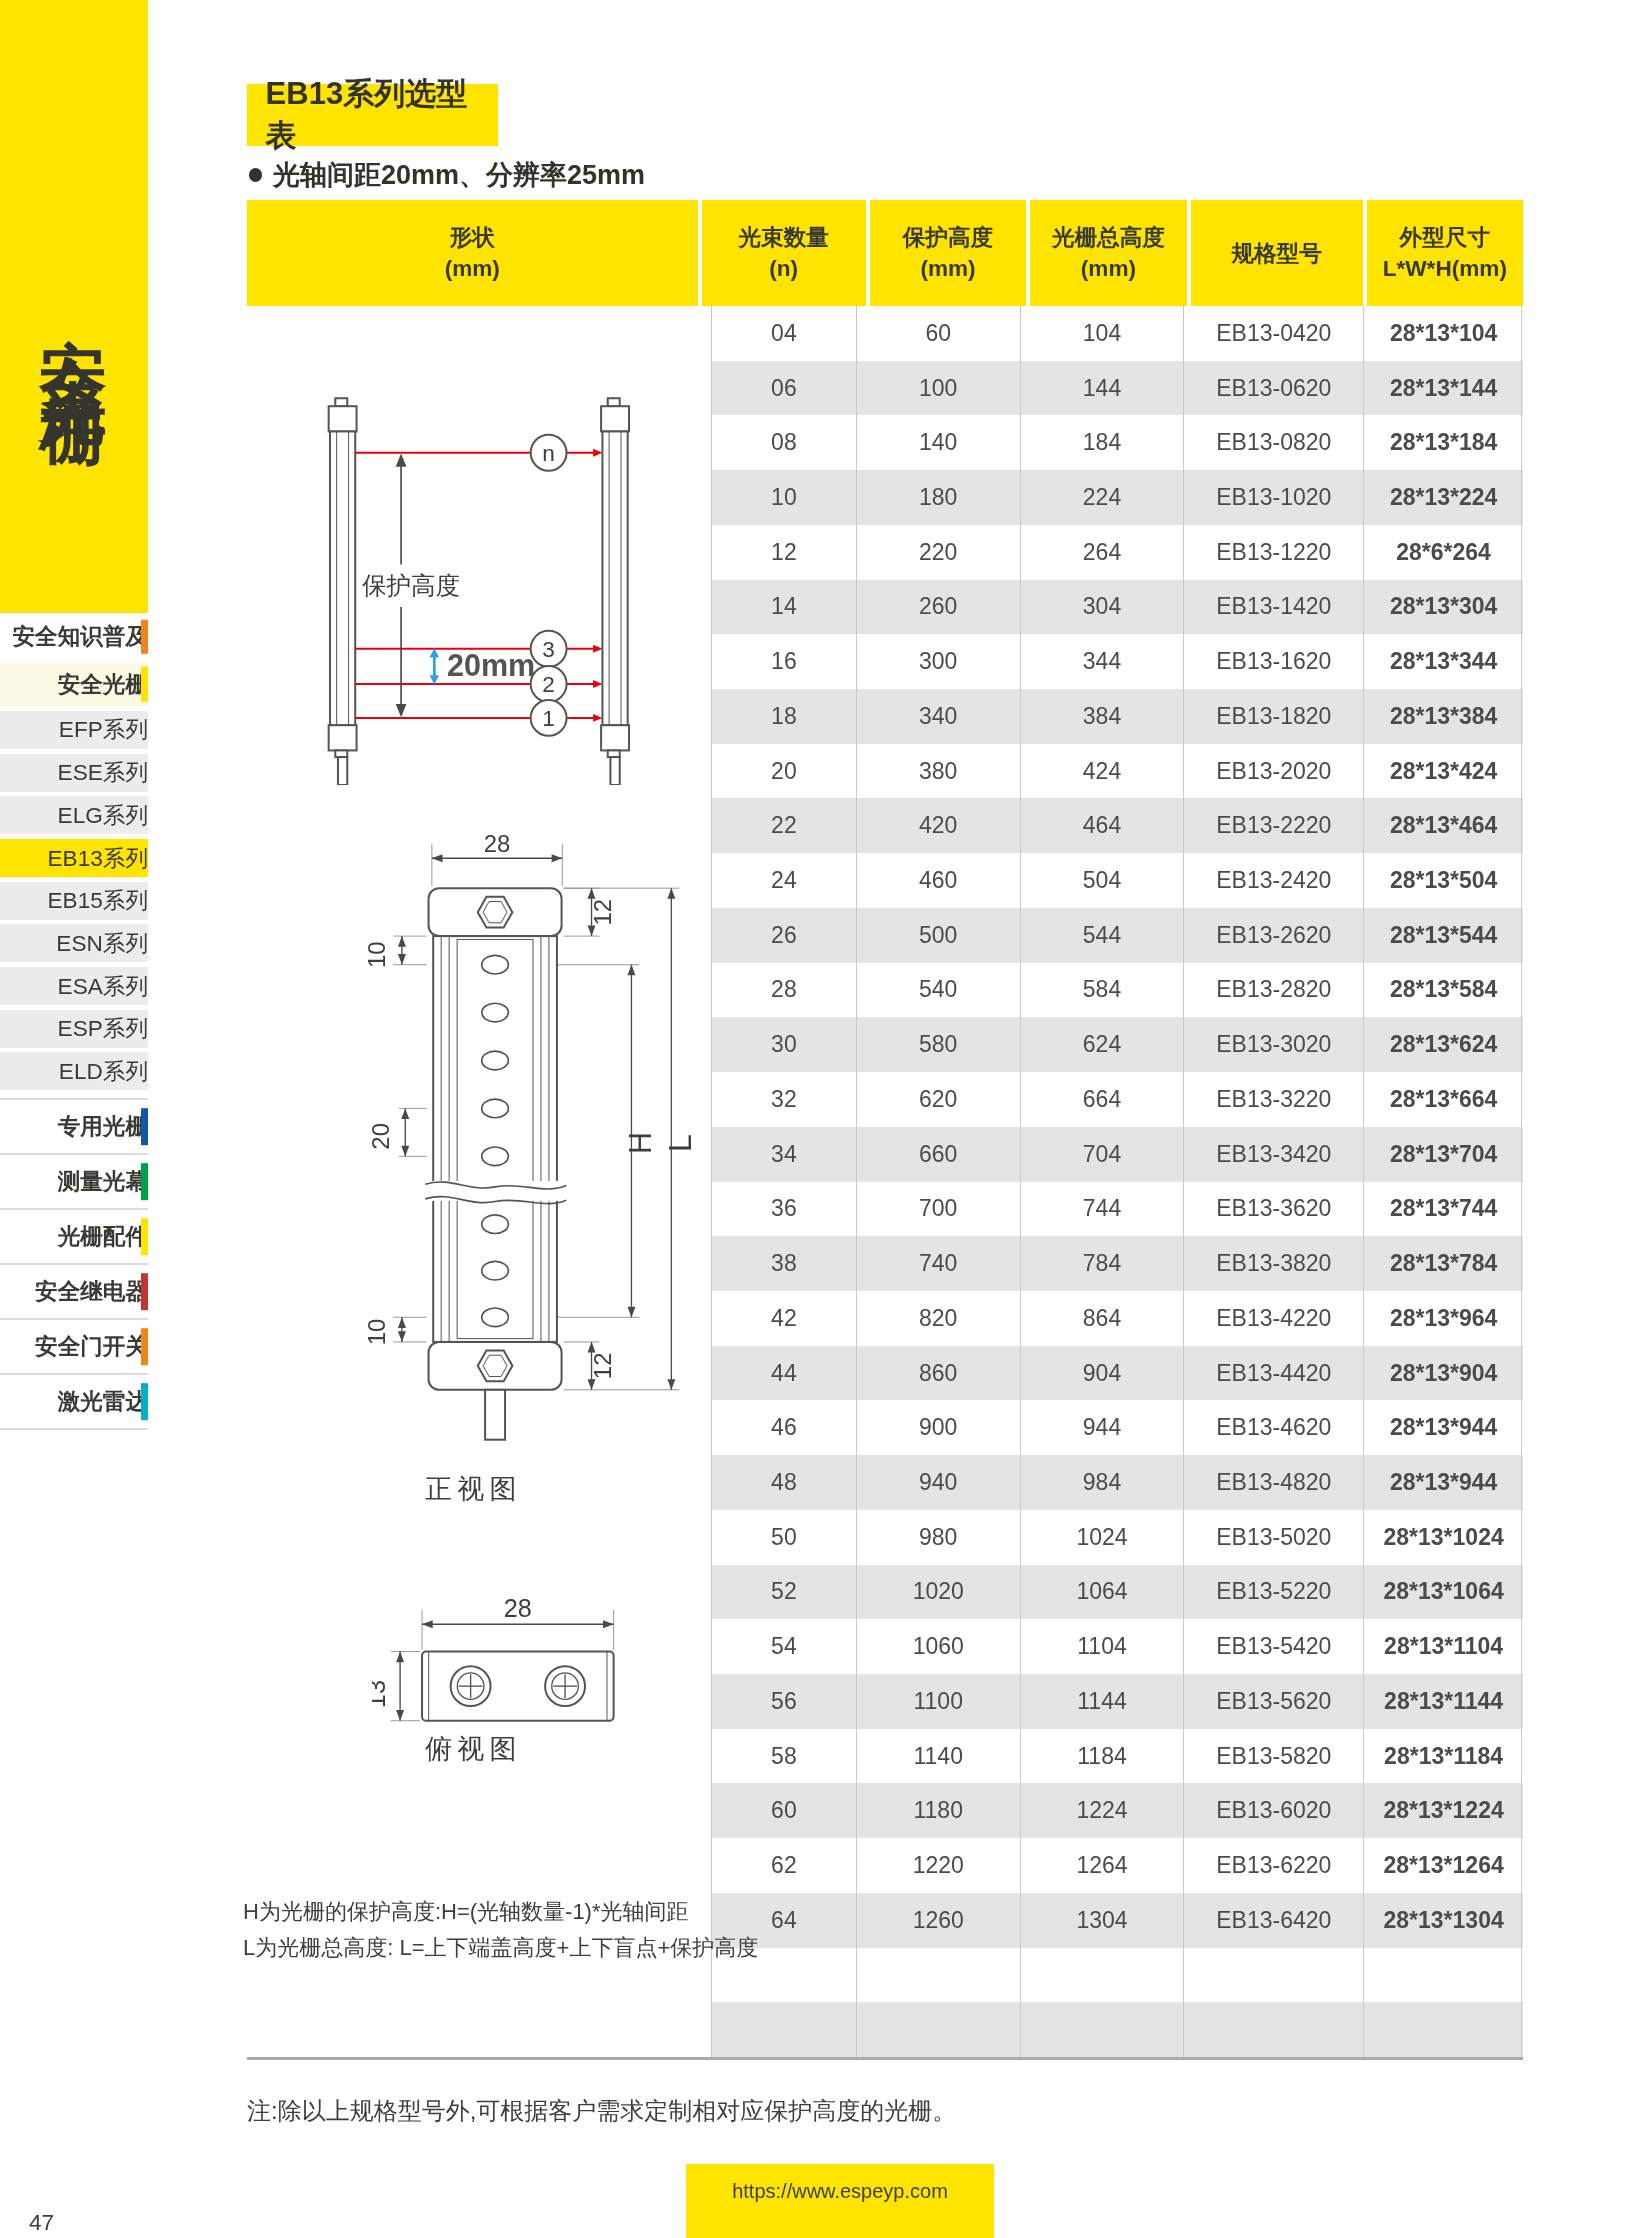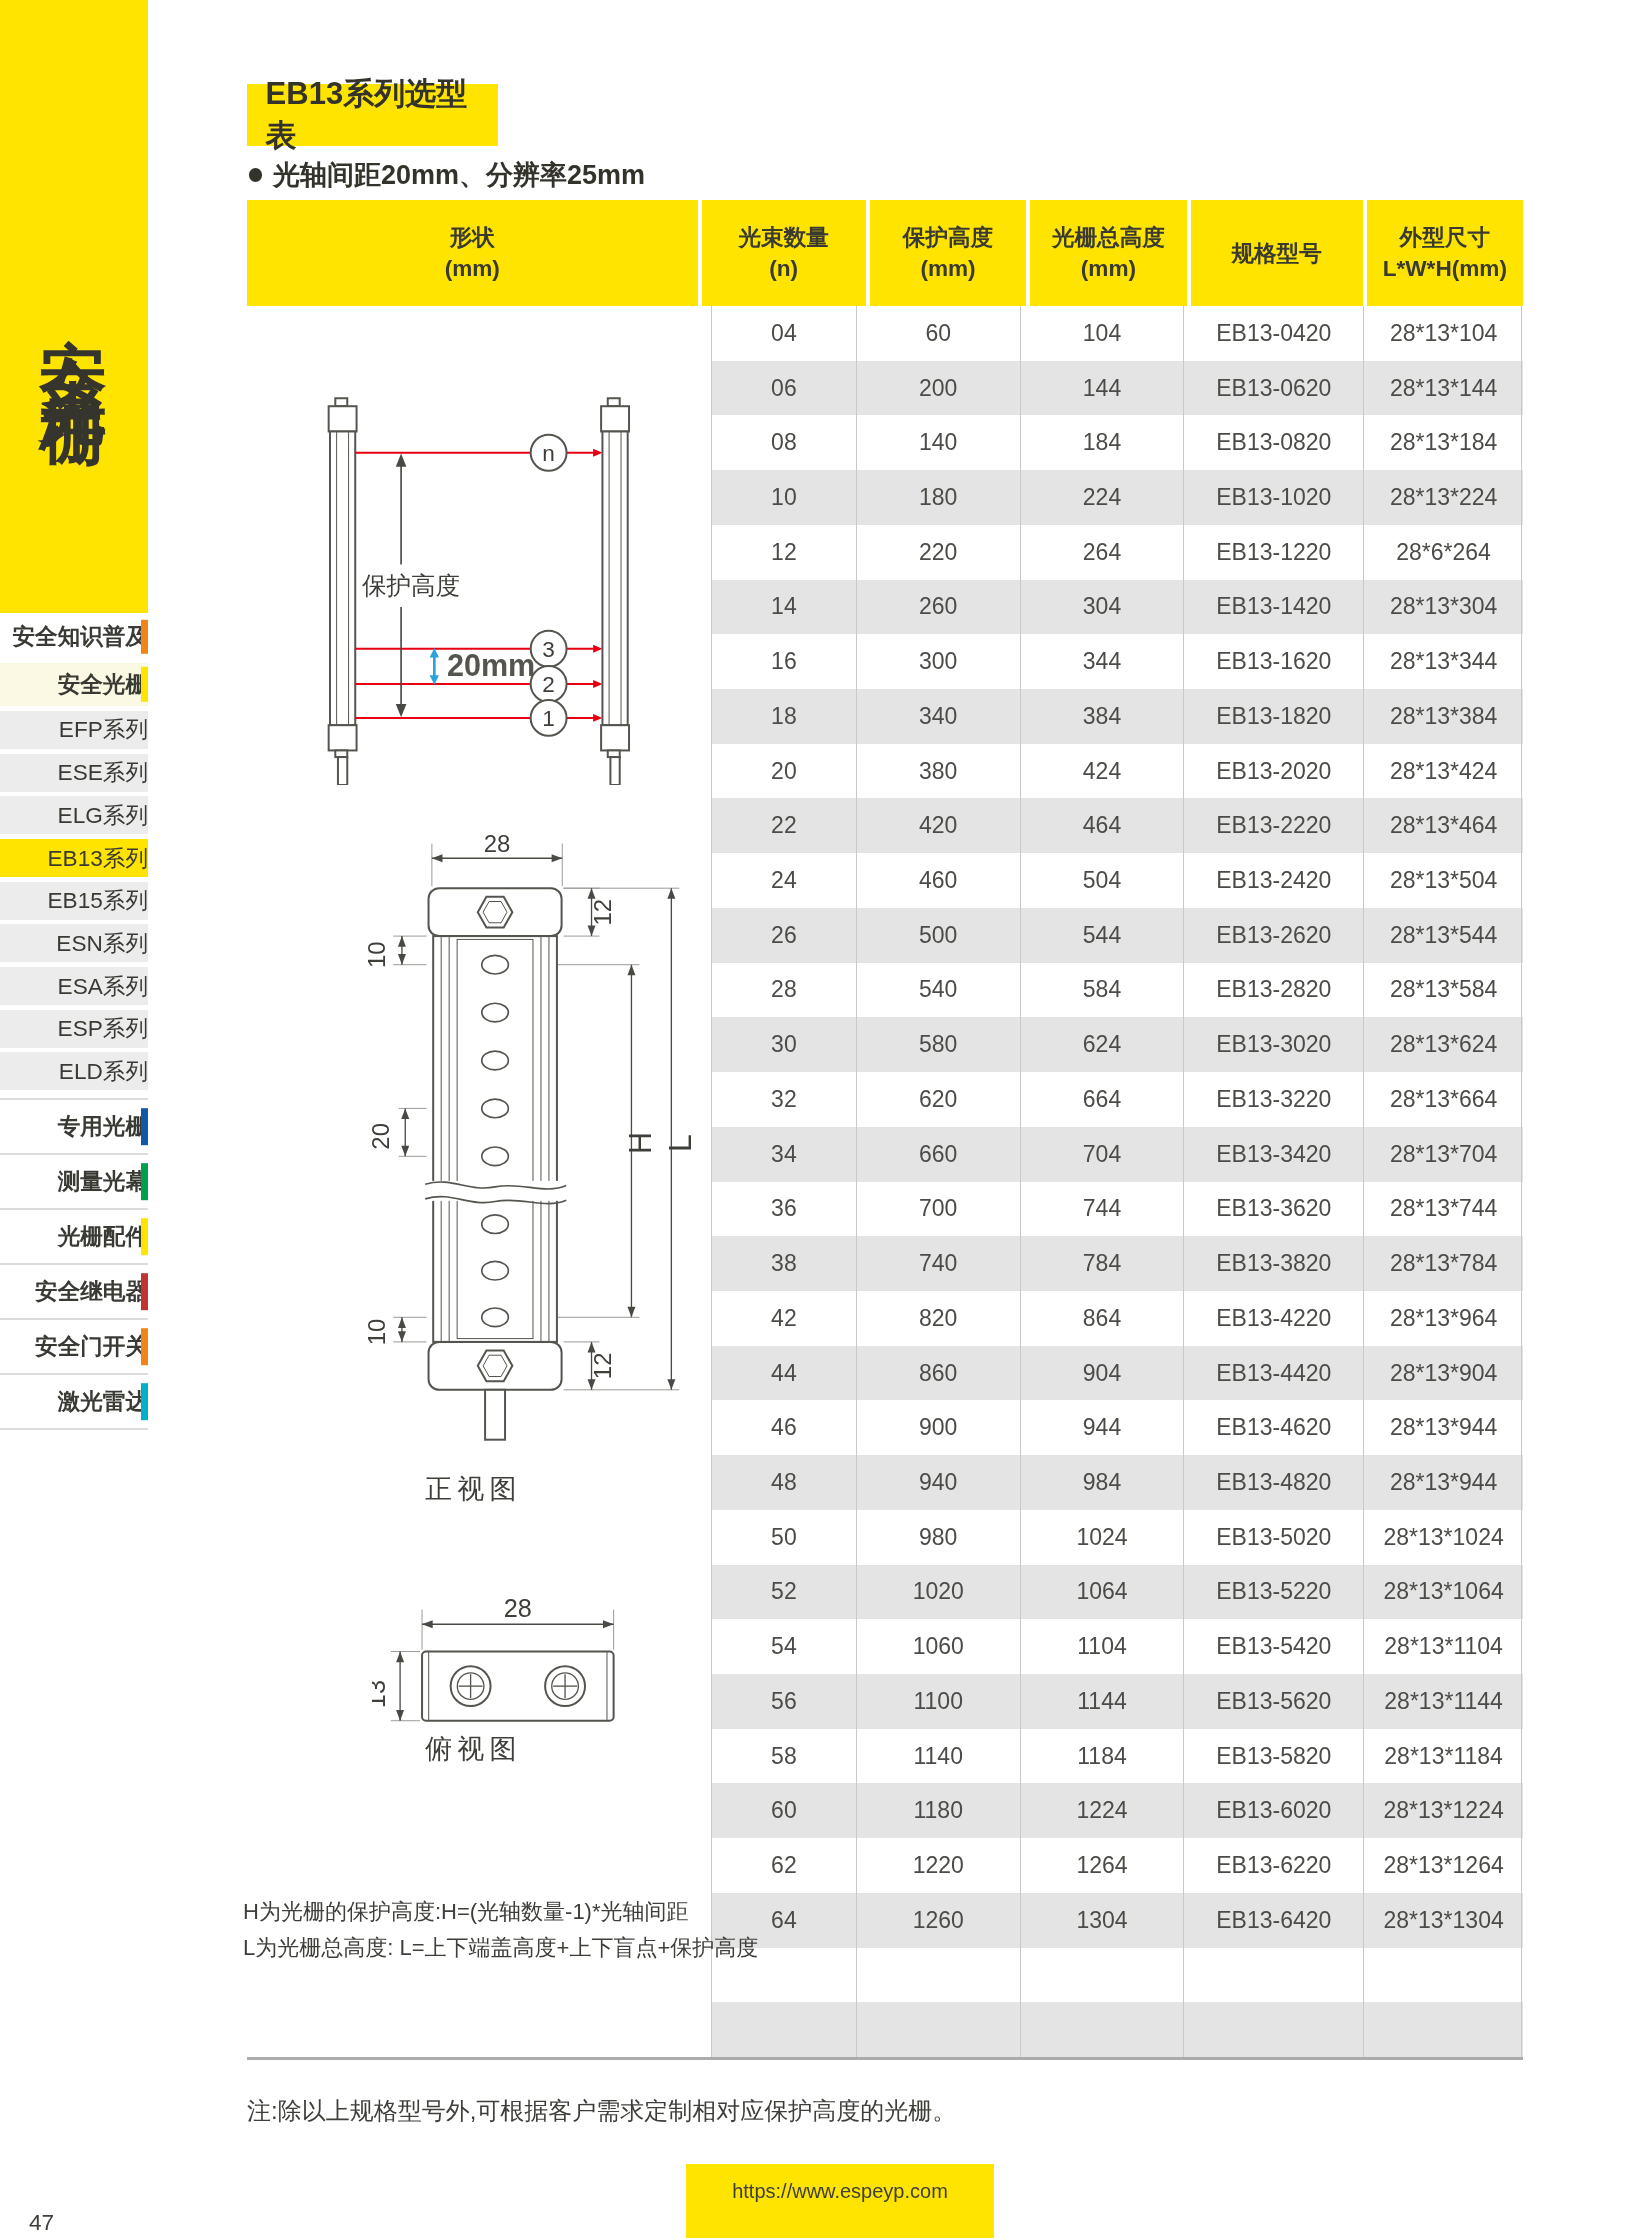--- a/index.html
+++ b/index.html
@@ -41,21 +41,21 @@
   .th.w0{width:465px;} .th.w1{width:172px;} .th.w2{width:164px;}
   .th.w3{width:164px;} .th.w4{width:180px;} .th.w5{width:160px;}
   .tbody{position:absolute;left:465px;top:106px;width:811px;height:1751px;display:flex;flex-direction:column;}
   .trow{flex:1;display:flex;}
   .trow:nth-child(even){background:#E4E4E4;}
   .tcell{display:flex;align-items:center;justify-content:center;font-size:23px;color:#4b4b47;box-sizing:border-box;}
   .tcell.c0{width:144px;}
   .tcell.c1{width:164px;border-left:1.3px solid #C9C9C9;}
   .tcell.c2{width:164px;border-left:1.3px solid #C9C9C9;}
   .tcell.c3{width:180px;border-left:1.3px solid #C9C9C9;}
-  .tcell.c4{width:160px;border-left:1.3px solid #C9C9C9;}
+  .tcell.c4{width:160px;border-left:1.3px solid #C9C9C9;font-weight:bold;}
   .shape-col{position:absolute;left:0;top:106px;width:465px;height:1751px;background:#ffffff;
     border-right:1.3px solid #C9C9C9;box-sizing:border-box;}
   .tright{position:absolute;left:1274px;top:106px;width:1.3px;height:1751px;background:#C9C9C9;}
   .tbottom{position:absolute;left:0;top:1857px;width:1276px;height:3.3px;background:#ABABAB;}
   
   .diag{position:absolute;}
   .diag-label{position:absolute;font-size:27px;color:#3f3f3a;letter-spacing:5.3px;white-space:nowrap;}
   .note-line{position:absolute;font-size:22px;color:#3f3f3a;white-space:nowrap;}
   
   .bottom-note{position:absolute;left:247px;top:2095px;font-size:24px;color:#3f3f3a;}
@@ -181,21 +181,21 @@
     <div class="tbody">
         <div class="trow">
           <div class="tcell c0">04</div>
           <div class="tcell c1">60</div>
           <div class="tcell c2">104</div>
           <div class="tcell c3">EB13-0420</div>
           <div class="tcell c4">28*13*104</div>
         </div>
         <div class="trow">
           <div class="tcell c0">06</div>
-          <div class="tcell c1">200</div>
+          <div class="tcell c1">100</div>
           <div class="tcell c2">144</div>
           <div class="tcell c3">EB13-0620</div>
           <div class="tcell c4">28*13*144</div>
         </div>
         <div class="trow">
           <div class="tcell c0">08</div>
           <div class="tcell c1">140</div>
           <div class="tcell c2">184</div>
           <div class="tcell c3">EB13-0820</div>
           <div class="tcell c4">28*13*184</div>

